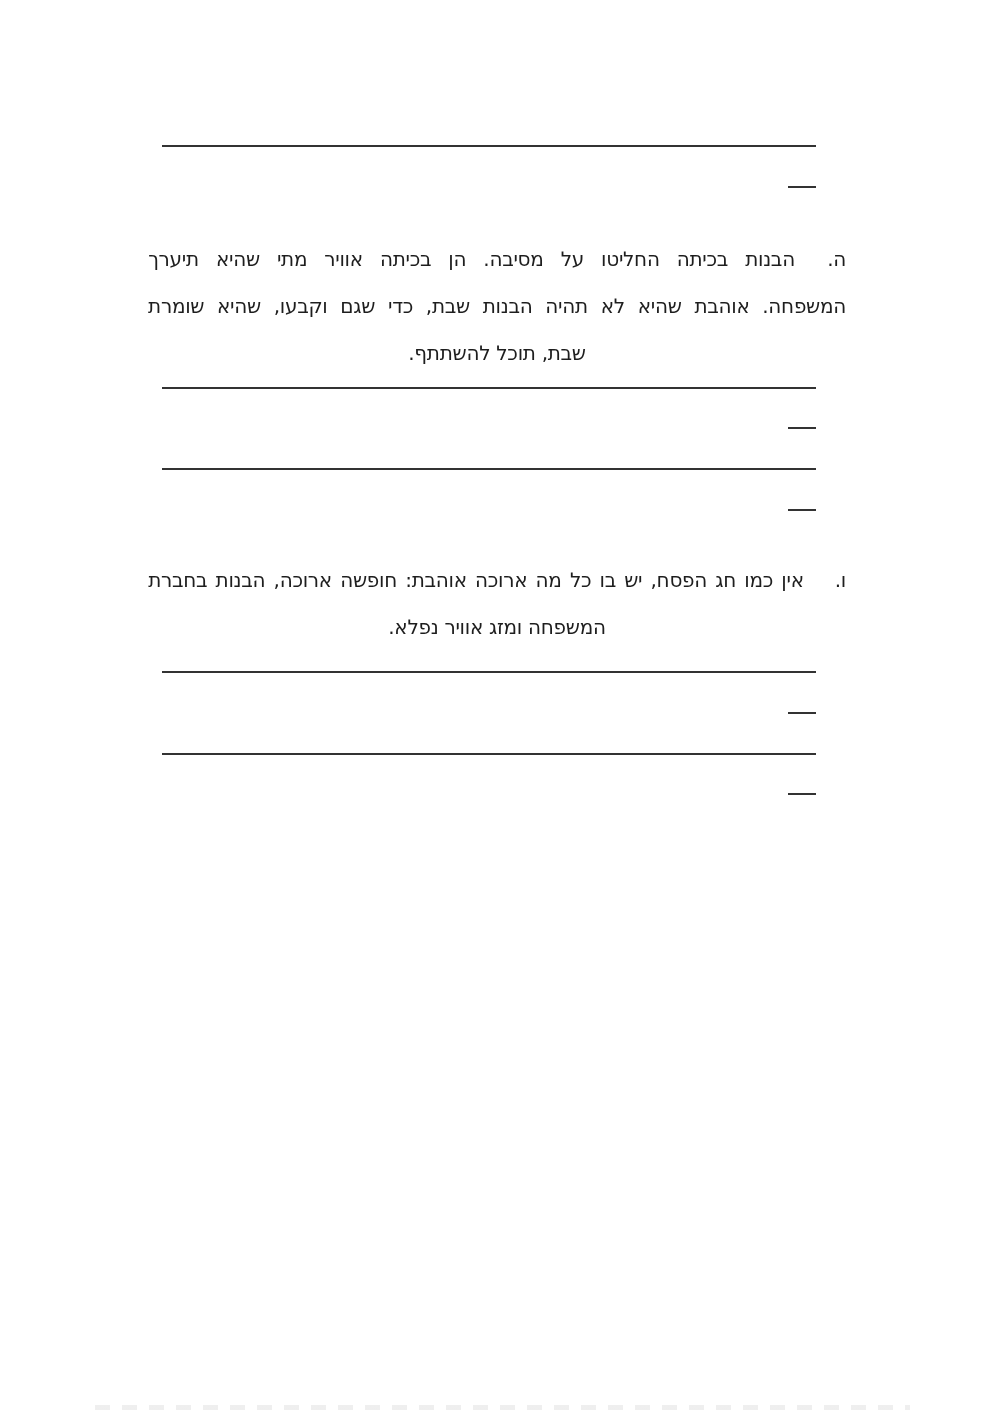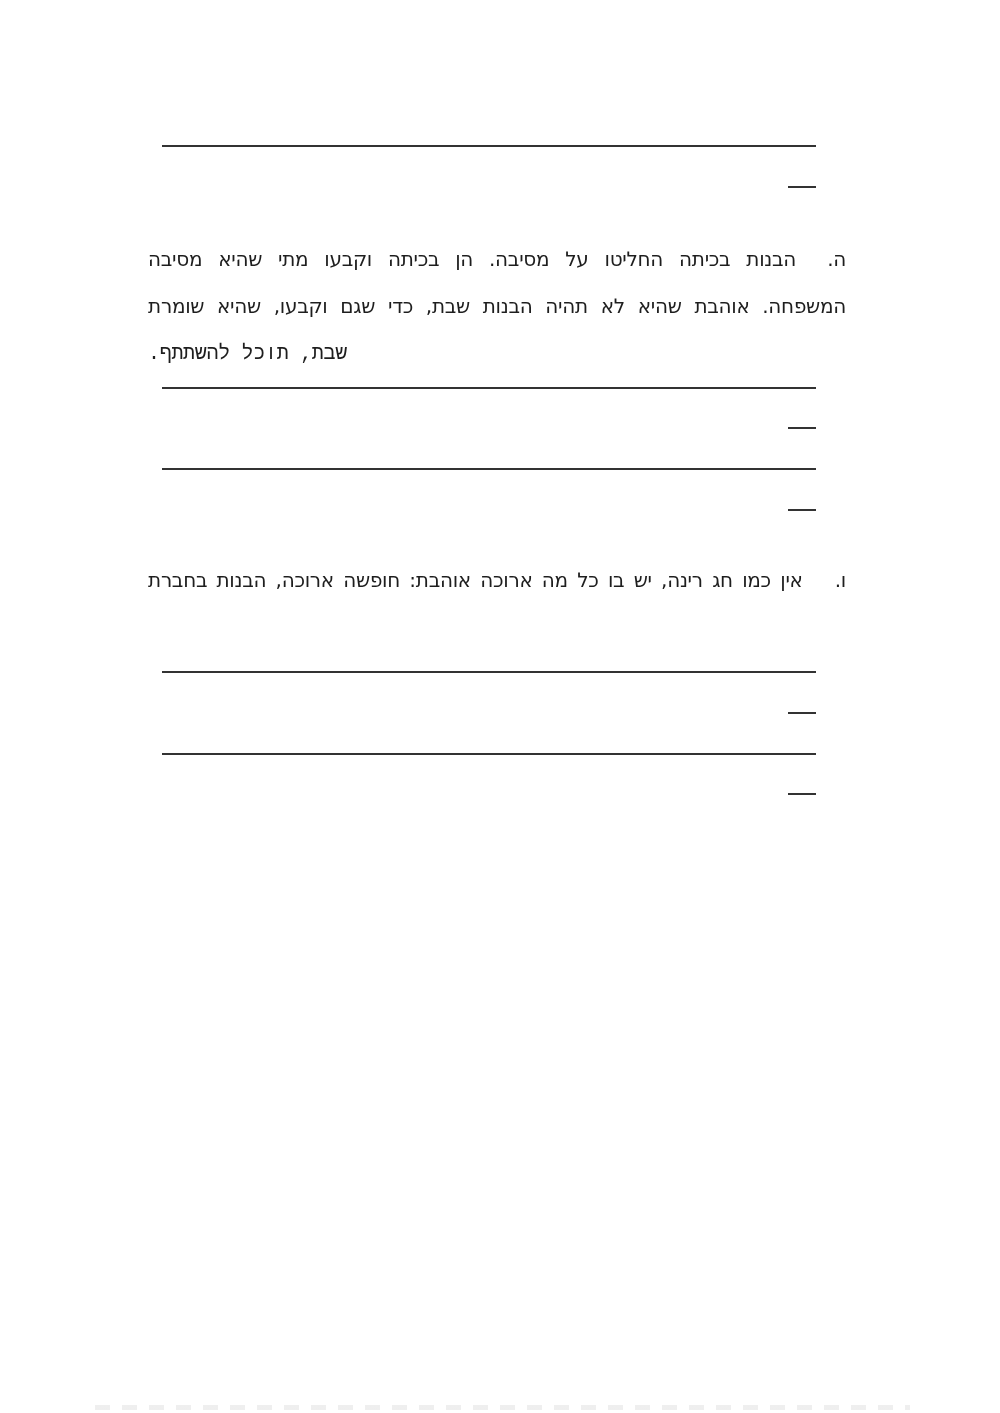--- a/index.html
+++ b/index.html
@@ -13,21 +13,21 @@
   .rule.dash{left:788px;width:28px;}
   
   .para{
     position:absolute;right:154px;width:698px;direction:rtl;
     color:#1e1e1e;font-size:20px;letter-spacing:-0.3px;
   }
   .pline{height:47px;line-height:47px;}
   .flexline{display:flex;justify-content:space-between;align-items:baseline;}
   .flexline .word{white-space:pre;flex:0 0 auto;line-height:47px;}
   .marker{flex:0 0 34px;width:34px;line-height:47px;}
-  .lastline{text-align:left;font-family:Liberation Mono, monospace;}
+  .lastline{text-align:center;}
   
   .bleed{
     position:absolute;top:1405px;left:95px;width:815px;height:5px;
     background:repeating-linear-gradient(90deg,#ececec 0 15px,#ffffff 15px 27px);
     opacity:.85;
   }
 </style>
 </head>
 <body>
 
@@ -39,24 +39,24 @@
   <section class="para" style="top:236px">
     <div class="pline flexline">
       <span class="marker">ה.</span>
     <span class="word">הבנות</span>
         <span class="word">בכיתה</span>
         <span class="word">החליטו</span>
         <span class="word">על</span>
         <span class="word">מסיבה.</span>
         <span class="word">הן</span>
         <span class="word">בכיתה</span>
-        <span class="word">וקבעו</span>
+        <span class="word">אוויר</span>
         <span class="word">מתי</span>
         <span class="word">שהיא</span>
-        <span class="word">מסיבה</span>
+        <span class="word">תיערך</span>
       </div>
     <div class="pline flexline">
         <span class="word">המשפחה.</span>
         <span class="word">אוהבת</span>
         <span class="word">שהיא</span>
         <span class="word">לא</span>
         <span class="word">תהיה</span>
         <span class="word">הבנות</span>
         <span class="word">שבת,</span>
         <span class="word">כדי</span>
@@ -72,32 +72,33 @@
   <div class="rule dash" style="top:427px"></div>
   <div class="rule long" style="top:468px"></div>
   <div class="rule dash" style="top:509px"></div>
 
   <section class="para" style="top:557px">
     <div class="pline flexline">
       <span class="marker">ו.</span>
     <span class="word">אין</span>
         <span class="word">כמו</span>
         <span class="word">חג</span>
-        <span class="word">רינה,</span>
+        <span class="word">הפסח,</span>
         <span class="word">יש</span>
         <span class="word">בו</span>
         <span class="word">כל</span>
         <span class="word">מה</span>
         <span class="word">ארוכה</span>
         <span class="word">אוהבת:</span>
         <span class="word">חופשה</span>
         <span class="word">ארוכה,</span>
         <span class="word">הבנות</span>
         <span class="word">בחברת</span>
       </div>
+    <div class="pline lastline">המשפחה ומזג אוויר נפלא.</div>
   </section>
 
   <div class="rule long" style="top:671px"></div>
   <div class="rule dash" style="top:712px"></div>
   <div class="rule long" style="top:753px"></div>
   <div class="rule dash" style="top:793px"></div>
 
   <div class="bleed"></div>
 
 </div>

